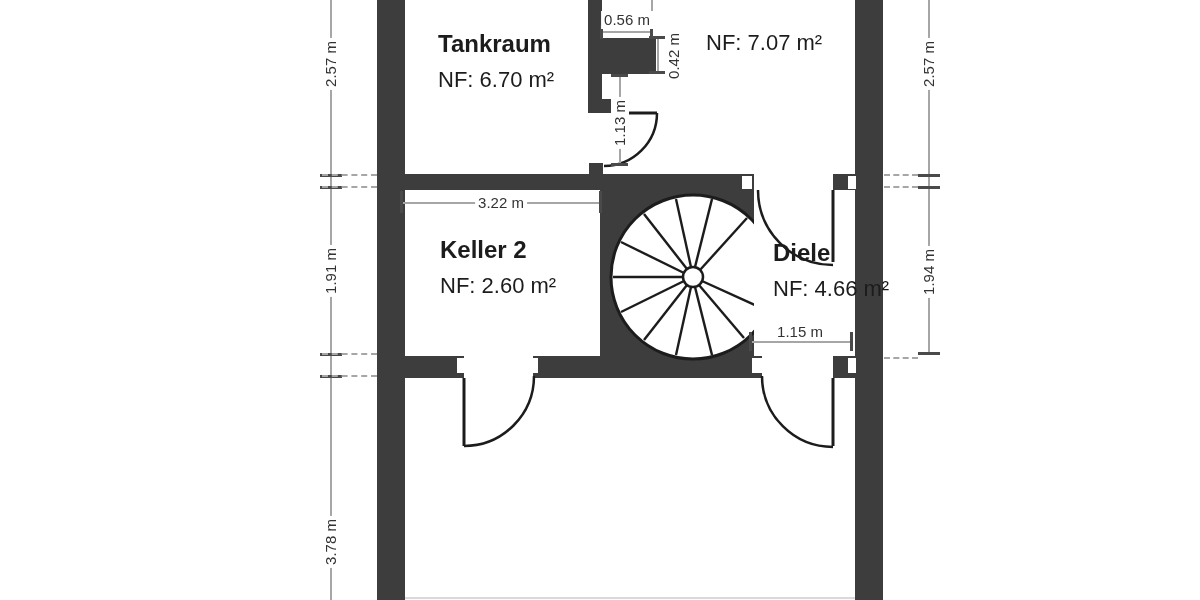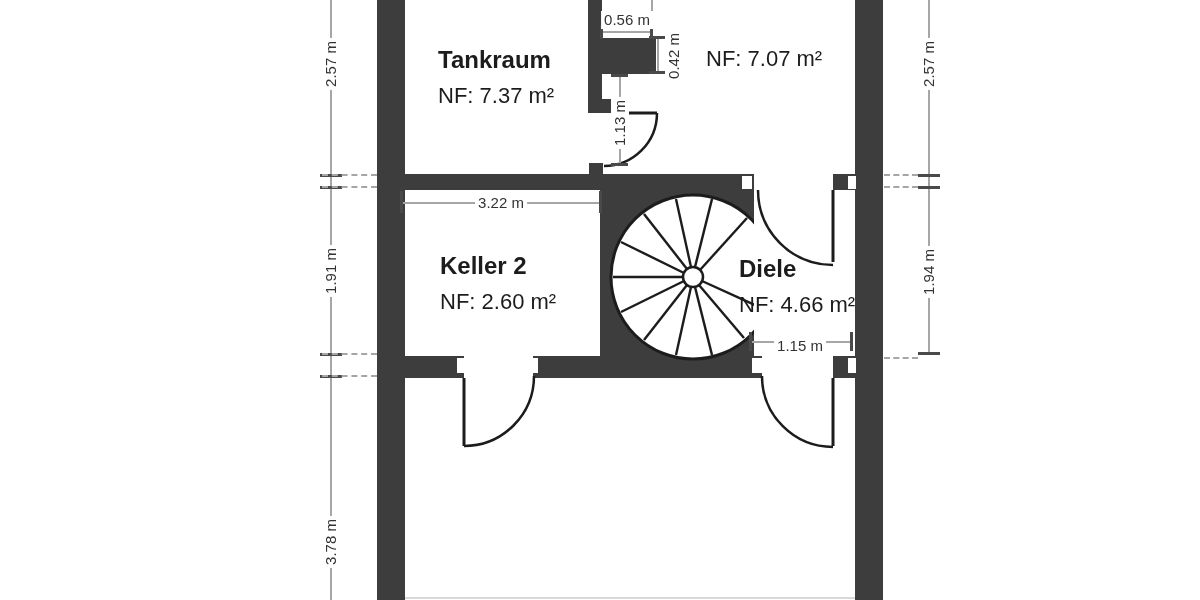--- a/index.html
+++ b/index.html
@@ -20,21 +20,21 @@
   .tkh{position:absolute;height:3px;width:22px;background:var(--tick);}
   .tkv{position:absolute;width:3px;height:22px;background:var(--tick);}
 
   .dt{position:absolute;font-size:15px;line-height:18px;color:var(--dimension-text);
       background:var(--background);padding:0 3px;white-space:nowrap;
       transform:translate(-50%,-50%);}
   .dtr{position:absolute;font-size:15px;line-height:18px;color:var(--dimension-text);
       background:var(--background);padding:0 3px;white-space:nowrap;
       transform:translate(-50%,-50%) rotate(-90deg);}
 
-  .room{position:absolute;color:var(--outline);margin-top:16px;}
+  .room{position:absolute;color:var(--outline);}
   .rname{font-size:24px;font-weight:bold;line-height:26px;margin-bottom:11px;white-space:nowrap;}
   .rarea{font-size:22px;line-height:24px;white-space:nowrap;}
 
   svg{position:absolute;left:0;top:0;}
   .arc{fill:none;stroke:var(--outline);stroke-width:2.5;}
   .leaf{stroke:var(--outline);stroke-width:3;}
   .disc{fill:var(--background);stroke:var(--outline);stroke-width:3;}
   .hub{fill:var(--background);stroke:var(--outline);stroke-width:2.5;}
   .spoke{stroke:var(--outline);stroke-width:2.4;}
 </style>
@@ -148,34 +148,34 @@
 
   <div class="dtr" style="left:331px;top:64px;">2.57 m</div>
   <div class="dtr" style="left:331px;top:271px;">1.91 m</div>
   <div class="dtr" style="left:331px;top:542px;">3.78 m</div>
   <div class="dtr" style="left:929px;top:64px;">2.57 m</div>
   <div class="dtr" style="left:929px;top:272px;">1.94 m</div>
   <div class="dt" style="left:627px;top:20px;">0.56 m</div>
   <div class="dtr" style="left:674px;top:56px;">0.42 m</div>
   <div class="dtr" style="left:620px;top:123px;">1.13 m</div>
   <div class="dt" style="left:501px;top:203px;">3.22 m</div>
-  <div class="dt" style="left:800px;top:346px;">1.15 m</div>
+  <div class="dt" style="left:800px;top:332px;">1.15 m</div>
   <div class="dtr" style="left:616px;top:-6px;">1</div>
 
   <div class="room" style="left:438px;top:31px;">
     <div class="rname">Tankraum</div>
-    <div class="rarea">NF: 7.37 m²</div>
+    <div class="rarea">NF: 6.70 m²</div>
   </div>
   <div class="room" style="left:706px;top:31px;">
     <div class="rarea">NF: 7.07 m²</div>
   </div>
   <div class="room" style="left:440px;top:237px;">
     <div class="rname">Keller 2</div>
     <div class="rarea">NF: 2.60 m²</div>
   </div>
-  <div class="room" style="left:739px;top:240px;">
+  <div class="room" style="left:773px;top:240px;">
     <div class="rname">Diele</div>
     <div class="rarea">NF: 4.66 m²</div>
   </div>
   <div class="room" style="left:572px;top:496px;">
   </div>
 
 </div>
 
 </body></html>

